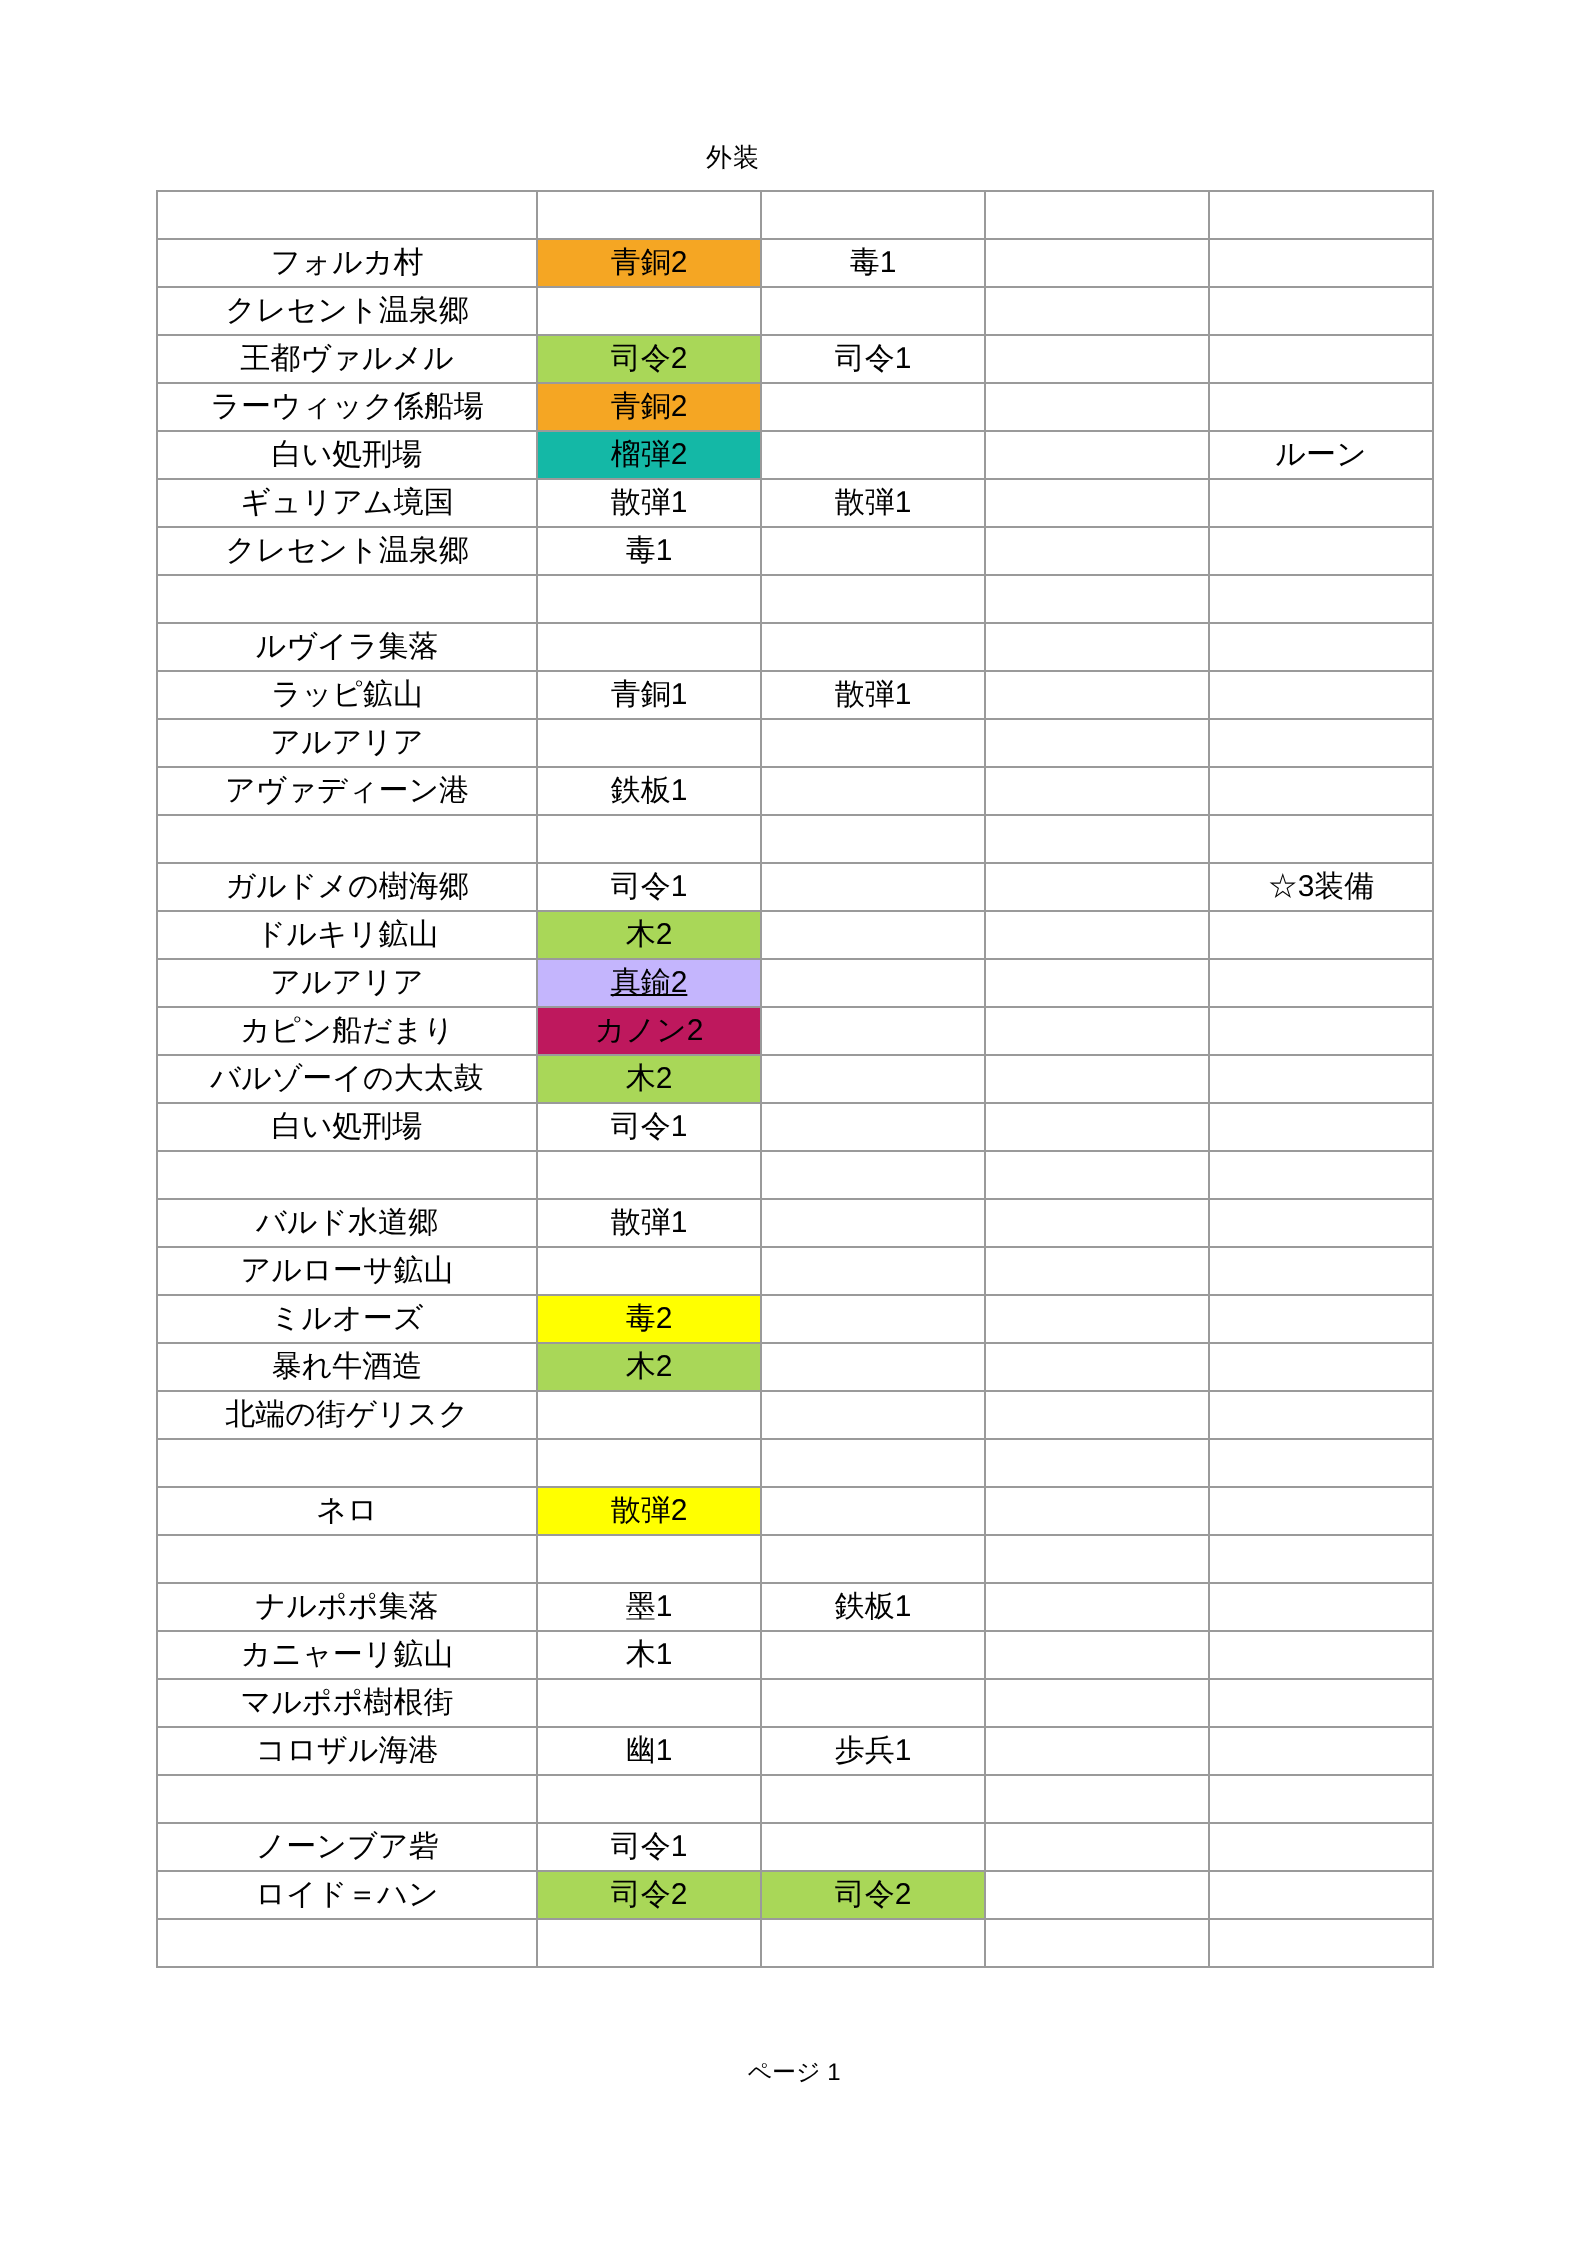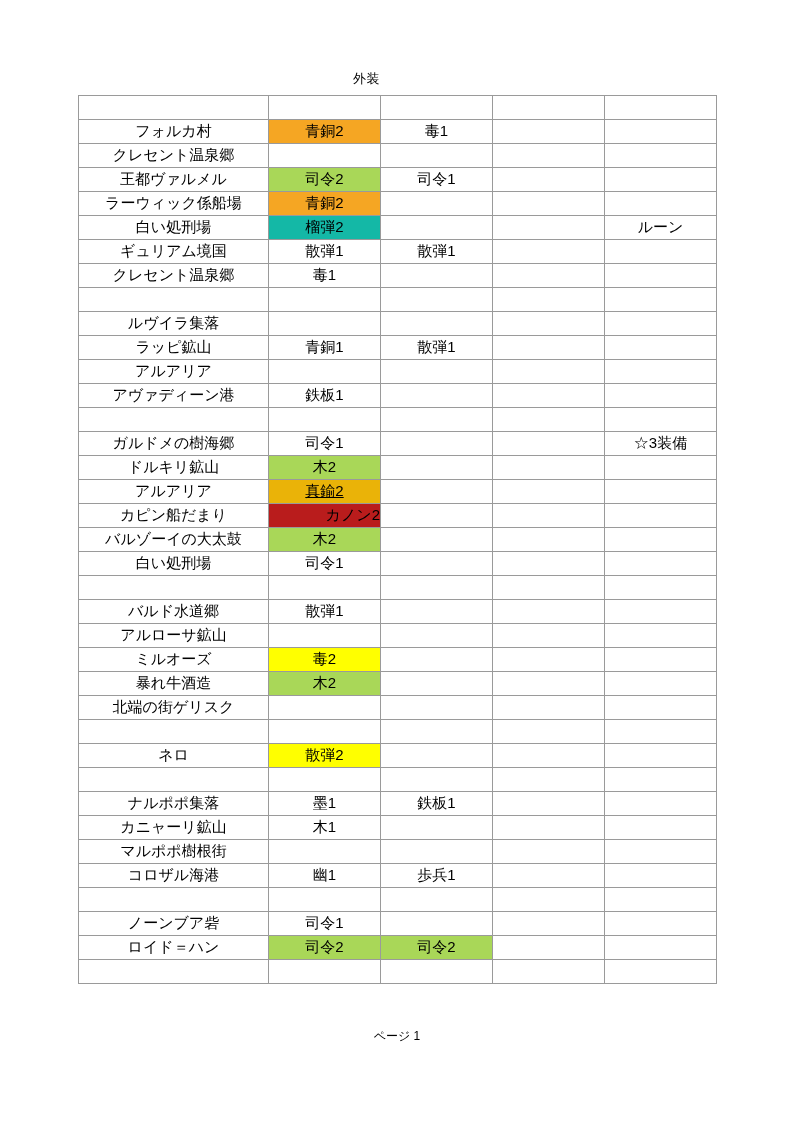--- a/index.html
+++ b/index.html
@@ -194,28 +194,28 @@
           </tr>
           <tr>
             <td class="name">ドルキリ鉱山</td>
             <td class="val" style="background: rgb(169, 215, 88);">木2</td>
             <td class="val"></td>
             <td class="val"></td>
             <td class="val"></td>
           </tr>
           <tr>
             <td class="name">アルアリア</td>
-            <td class="val" style="background: #eab308; text-decoration: underline;">真鍮2</td>
+            <td class="val" style="background: #c4b5fd; text-decoration: underline;">真鍮2</td>
             <td class="val"></td>
             <td class="val"></td>
             <td class="val"></td>
           </tr>
           <tr>
             <td class="name">カピン船だまり</td>
-            <td class="val" style="background: #b91c1c; text-align: right;">カノン2</td>
+            <td class="val" style="background: #be185d;">カノン2</td>
             <td class="val"></td>
             <td class="val"></td>
             <td class="val"></td>
           </tr>
           <tr>
             <td class="name">バルゾーイの大太鼓</td>
             <td class="val" style="background: rgb(169, 215, 88);">木2</td>
             <td class="val"></td>
             <td class="val"></td>
             <td class="val"></td>

